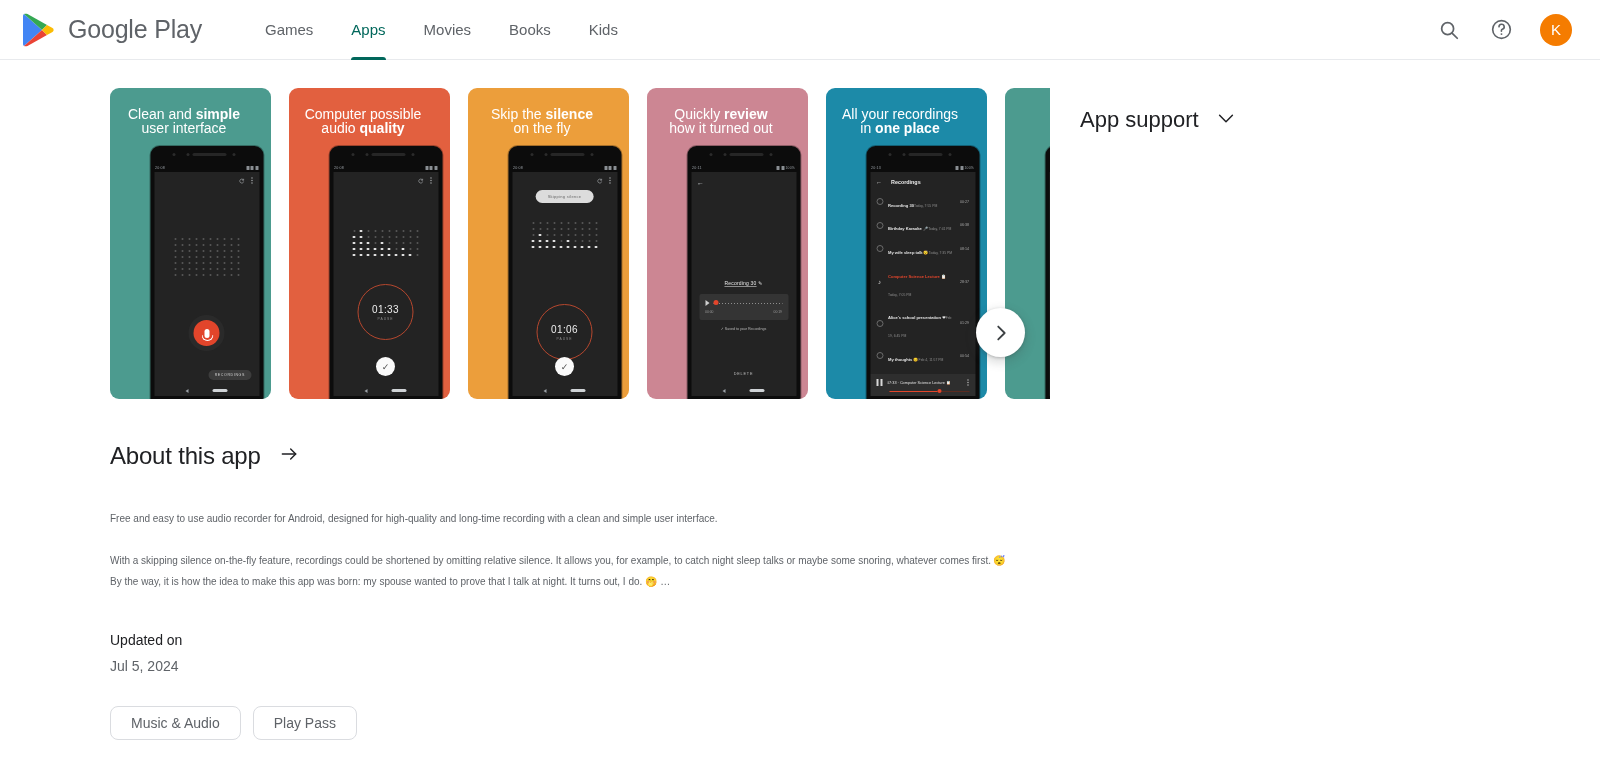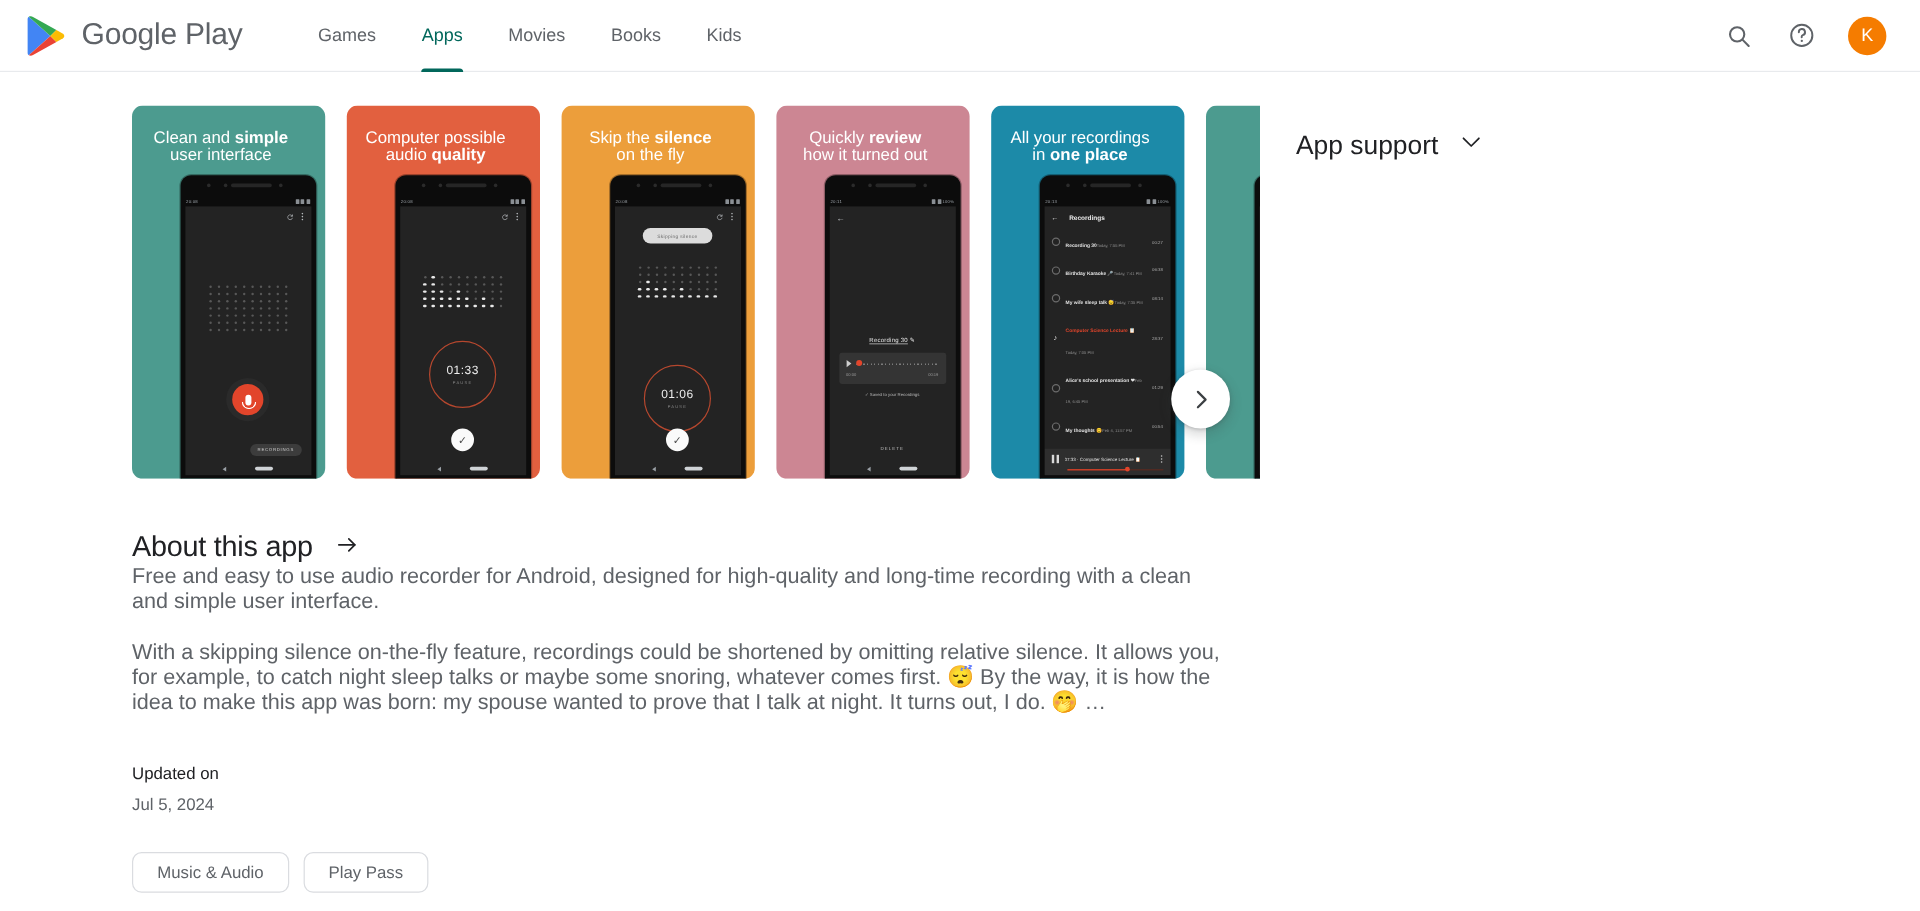--- a/index.html
+++ b/index.html
@@ -210,21 +210,21 @@
   .app-support {
     position: absolute; left: 1080px; top: 47px;
     display: flex; align-items: center; gap: 16px; cursor: pointer;
   }
   .app-support-label { font-size: 22px; color: #202124; font-weight: 400; }
 
   
   .about { position: absolute; left: 110px; top: 382px; width: 910px; }
   .about-head { display: flex; align-items: center; gap: 18px; cursor: pointer; }
   .about-title { font-size: 24px; color: #202124; font-weight: 500; letter-spacing: -.2px; }
-  .about-body { font-size: 18px; line-height: 21px; color: #5f6368; }
+  .about-body { margin-top: 38px; font-size: 10px; line-height: 21px; color: #5f6368; }
   .about-body p + p { margin-top: 21px; }
   .updated-label { margin-top: 40px; font-size: 14px; color: #202124; font-weight: 500; }
   .updated-date { margin-top: 10px; font-size: 14px; color: #5f6368; }
   .chips { display: flex; gap: 12px; margin-top: 32px; }
   .chip {
     border: 1px solid #dadce0; border-radius: 8px; padding: 8px 20px;
     font-size: 14px; color: #5f6368; cursor: pointer; white-space: nowrap;
   }
 </style>
 </head>

